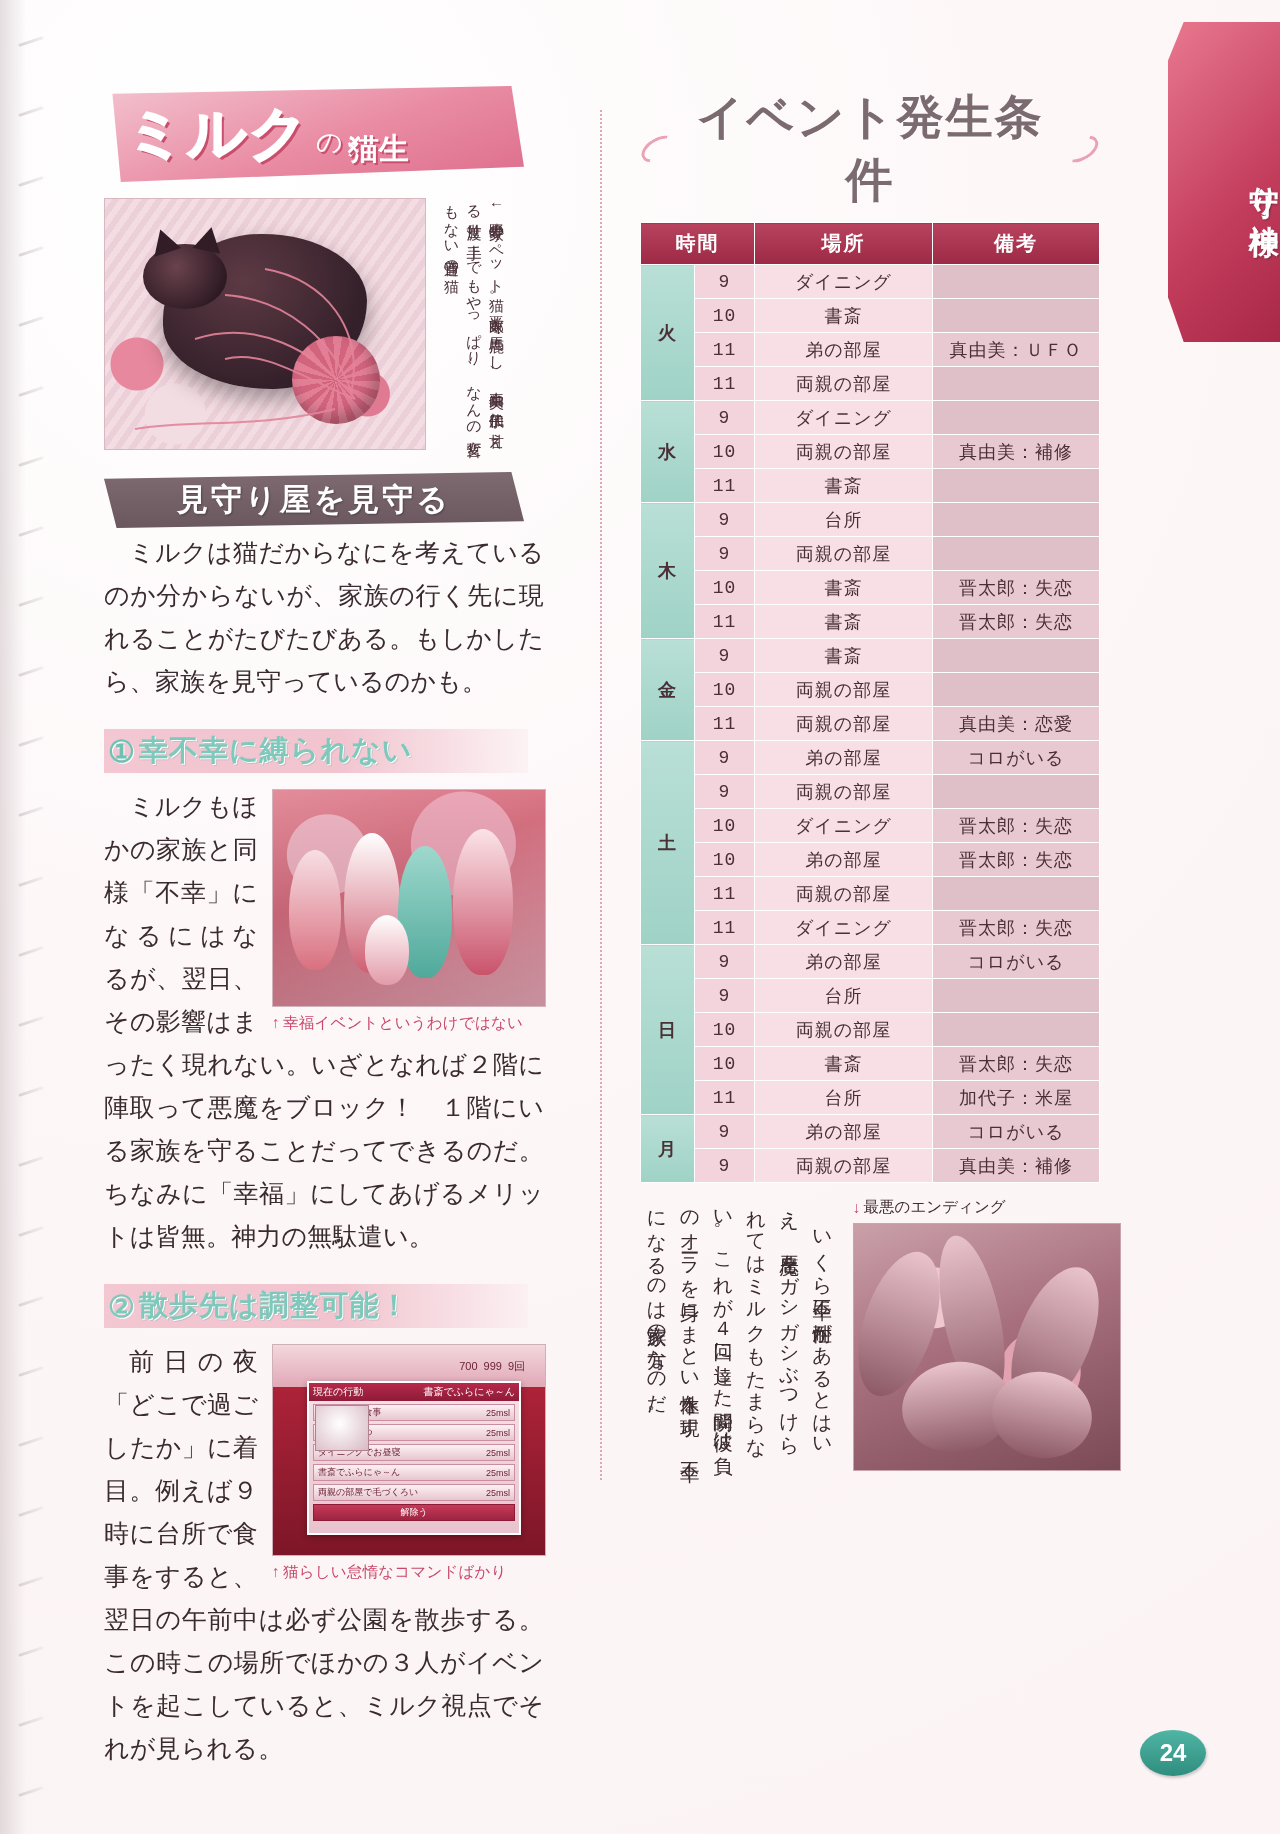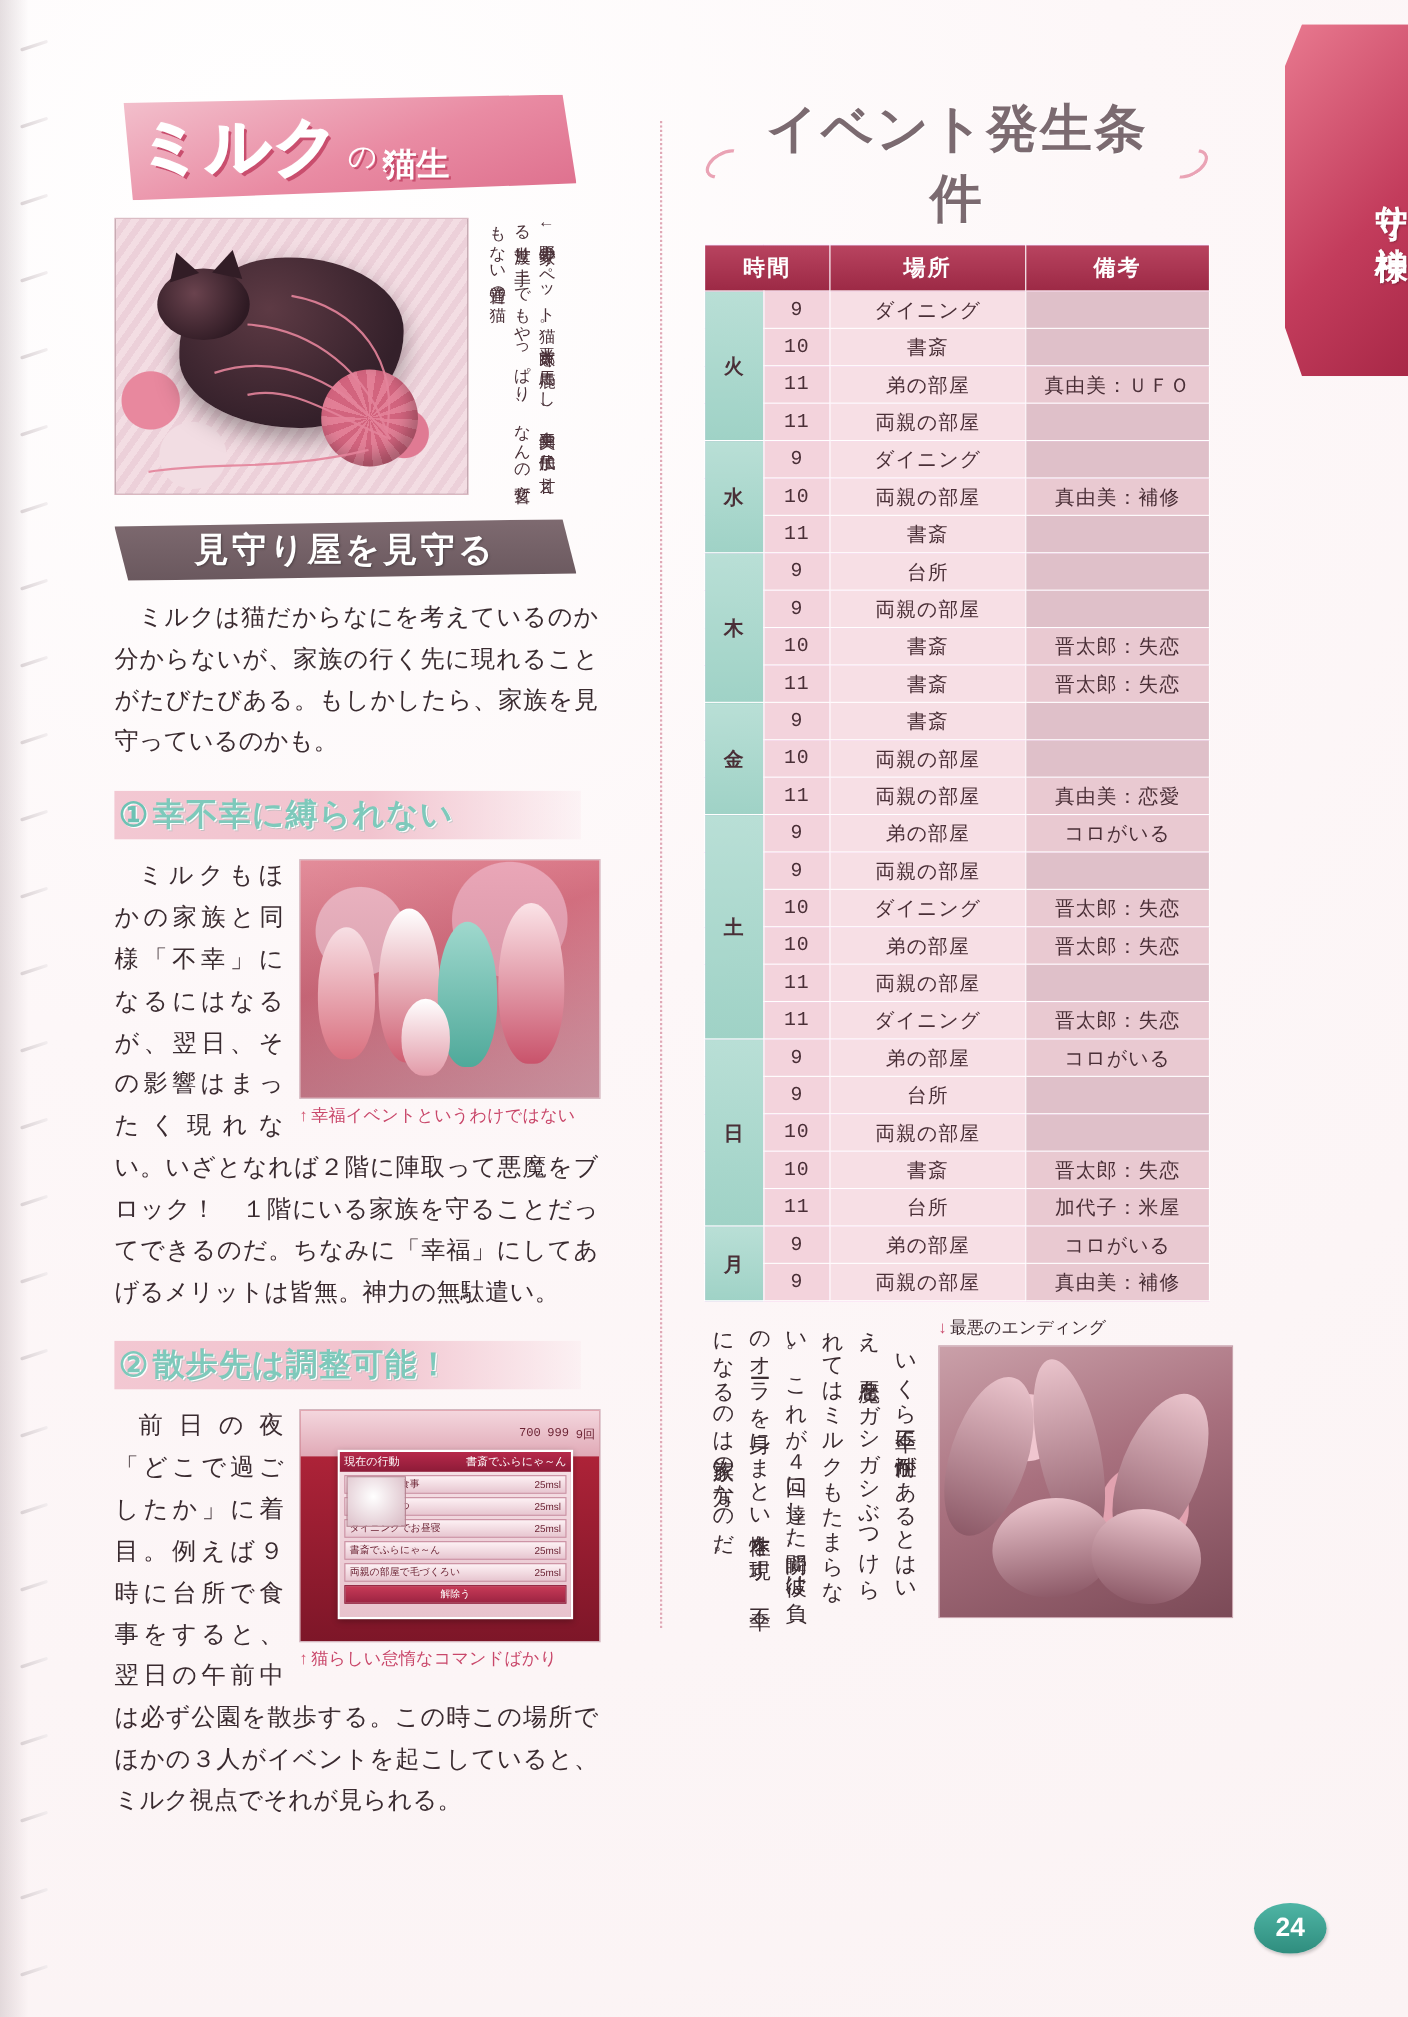--- a/index.html
+++ b/index.html
@@ -149,22 +149,22 @@
     display:flex; align-items:center; justify-content:center;
     box-shadow:2px 2px 0 rgba(150,120,130,.3);
   }
   .head-ribbon span {
     color:#fff; font-family:"Liberation Sans", sans-serif;
     font-weight:bold; font-size:31px; letter-spacing:3px;
     text-shadow:1px 1px 2px rgba(0,0,0,.3);
   }
 
   p.body {
-    font-size:22px; line-height:1.72; text-align:justify;
-    margin:14px 0 0 0; text-indent:1em; letter-spacing:.2px;
+    font-size:25px; line-height:1.72; text-align:justify;
+    margin:3px 0 0 0; text-indent:1em; letter-spacing:.2px;
   }
 
   
   .subhead {
     position:relative; margin-top:26px; width:420px; height:44px;
     background:linear-gradient(90deg, rgba(242,197,208,.95) 0%, rgba(240,190,202,.9) 55%, rgba(248,224,230,.25) 100%);
     display:flex; align-items:center; gap:4px; padding-left:4px;
   }
   .subhead .num {
     font-family:"Liberation Sans", sans-serif; font-size:30px; font-weight:bold;
@@ -210,21 +210,21 @@
   
   .shot {
     width:272px; height:210px; border:1px solid #cfb0b9; position:relative;
     background:linear-gradient(#b9263c,#7d1628);
     overflow:hidden;
   }
   .shot .topbar {
     position:absolute; left:0; right:0; top:0; height:42px;
     background:linear-gradient(#f4d7de,#e0a9b6);
     display:flex; align-items:center; justify-content:flex-end; gap:6px;
-    padding-right:4px; font-family:Liberation Mono, monospace; font-size:11px; color:#6b2233;
+    padding-right:20px; font-family:Liberation Sans, sans-serif; font-size:11px; color:#6b2233;
   }
   .shot .panel {
     position:absolute; left:34px; top:36px; width:210px; height:150px;
     background:linear-gradient(#f6e3e8,#e8c3cd);
     border:2px solid #fff; box-shadow:0 2px 6px rgba(0,0,0,.3);
   }
   .shot .panel .ph {
     height:18px; background:linear-gradient(#b7294a,#8d1b38); color:#fff;
     font-family:"Liberation Sans", sans-serif; font-size:10px;
     display:flex; align-items:center; justify-content:space-between; padding:0 4px;gap:40px;

